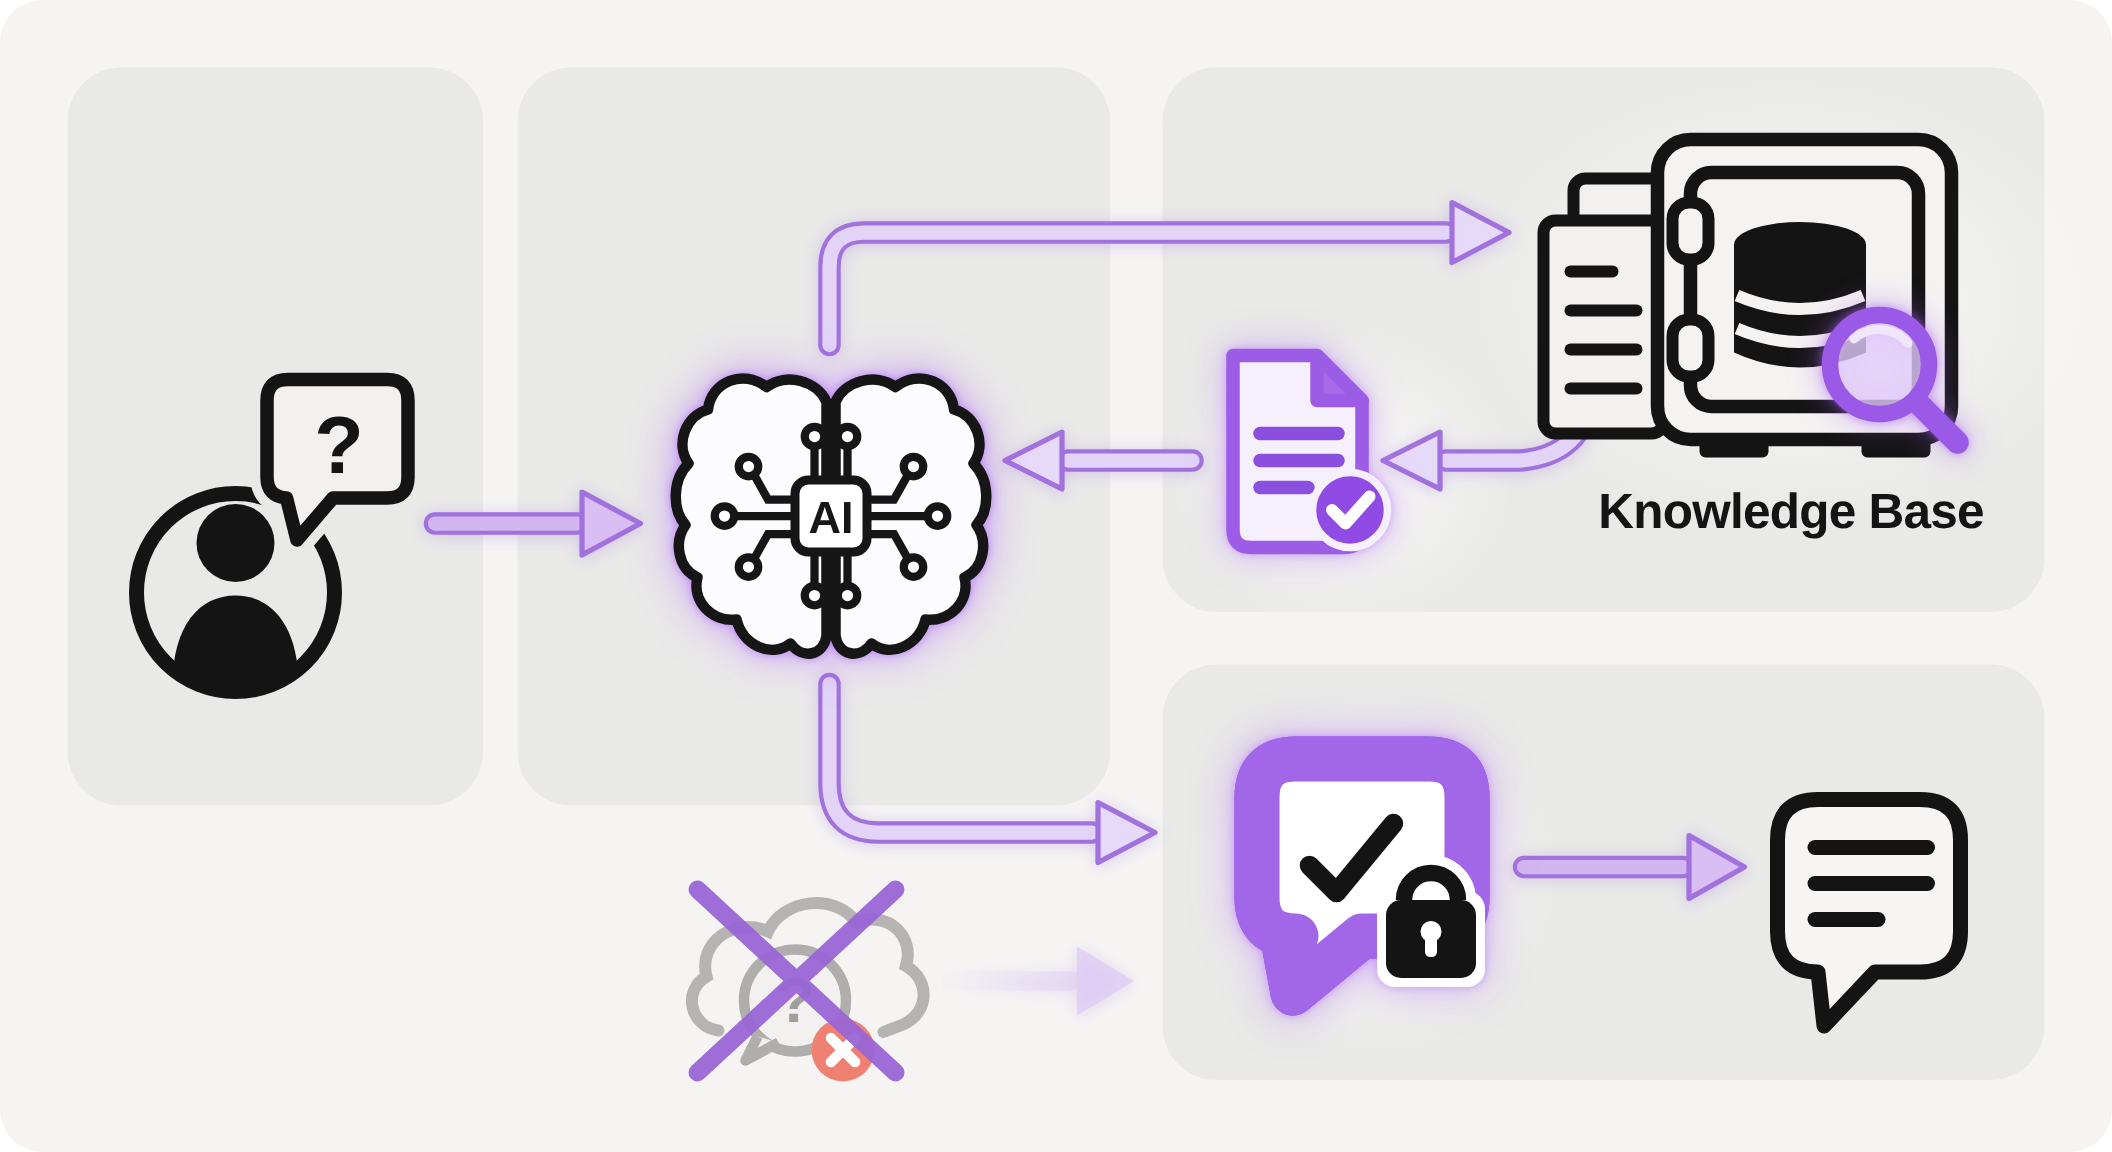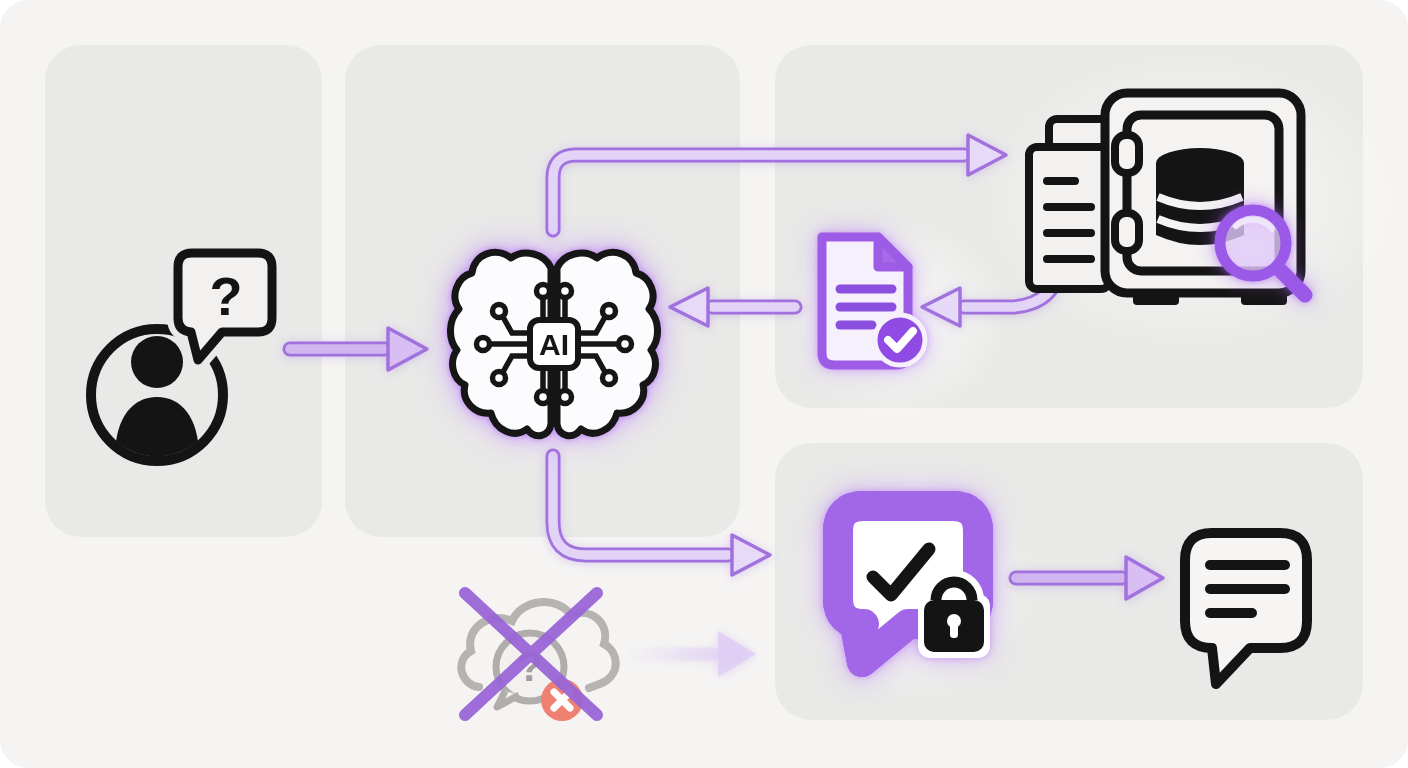--- a/index.html
+++ b/index.html
@@ -182,20 +182,21 @@
       <path d="M 143 112 Q 185 130 227 112" stroke="#f4f3f2" stroke-width="8" fill="none"></path>
       <path d="M 143 134 Q 185 152 227 134" stroke="#f4f3f2" stroke-width="8" fill="none"></path>
     </g>
     <g style="filter:drop-shadow(0 0 3px rgba(170,100,240,.55)) drop-shadow(0 0 10px rgba(170,100,240,.5));">
       <circle cx="238" cy="158" r="33" fill="rgba(250,247,254,0.55)" stroke="#9b59e8" stroke-width="11"></circle>
       <path d="M 221 141 A 25 25 0 0 1 257 144" stroke="#efe6fb" stroke-width="6" fill="none" stroke-linecap="round"></path>
       <path d="M 263 183 L 290 210" stroke="#9b59e8" stroke-width="15" stroke-linecap="round"></path>
     </g>
   </svg>
 
+  <div id="kb-label">Knowledge Base</div>
 
   <svg id="icon-doc" width="130" height="155" viewBox="0 0 130 155">
     <path d="M 22 12 L 78 12 L 108 42 L 108 128 Q 108 140 96 140 L 34 140 Q 22 140 22 128 Z" fill="#f6f0fd" stroke="#9d5ce6" stroke-width="9" stroke-linejoin="round"></path>
     <path d="M 78 12 L 78 42 L 108 42 Z" fill="#a86ae9" stroke="#9d5ce6" stroke-width="9" stroke-linejoin="round"></path>
     <g stroke="#8b4fe0" stroke-width="9" stroke-linecap="round">
       <path d="M 40 64 L 92 64"></path>
         <path d="M 40 82 L 92 82"></path>
         <path d="M 40 100 L 72 100"></path>
     </g>
     <g>

